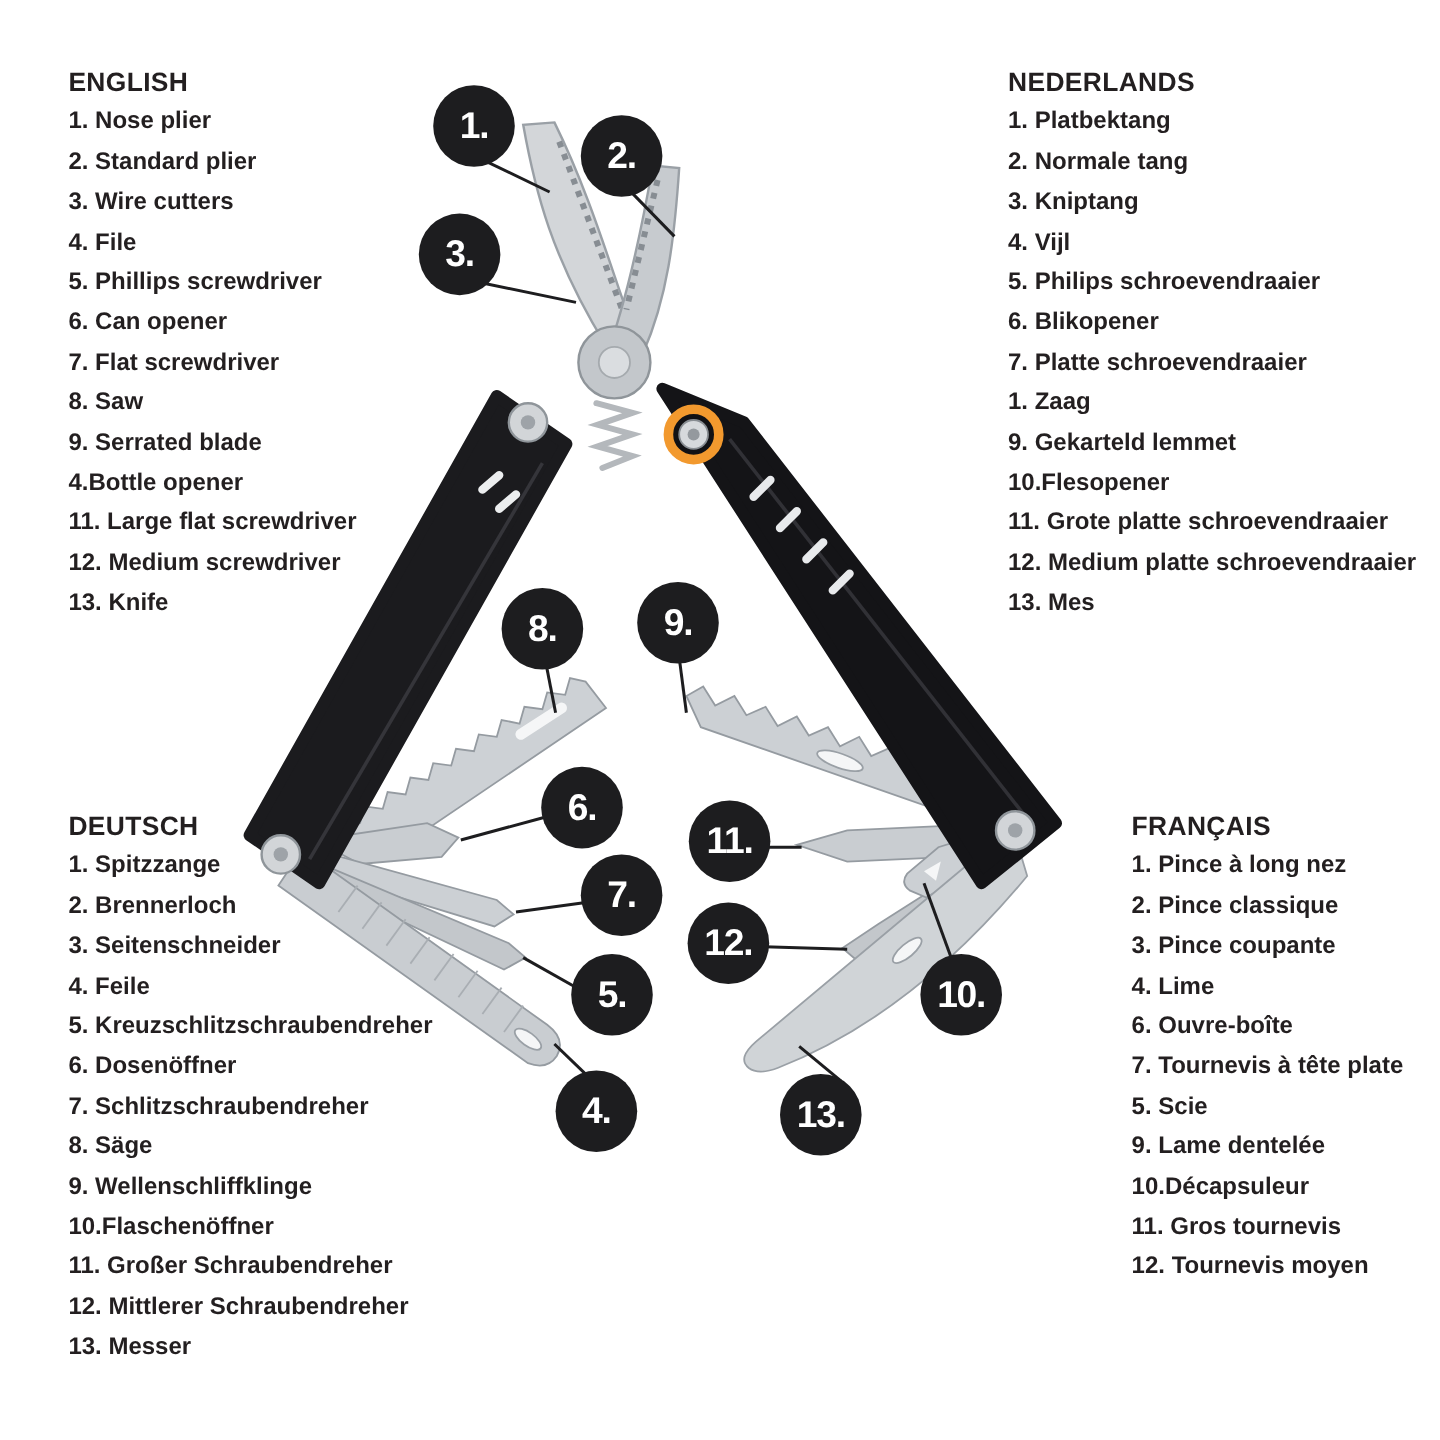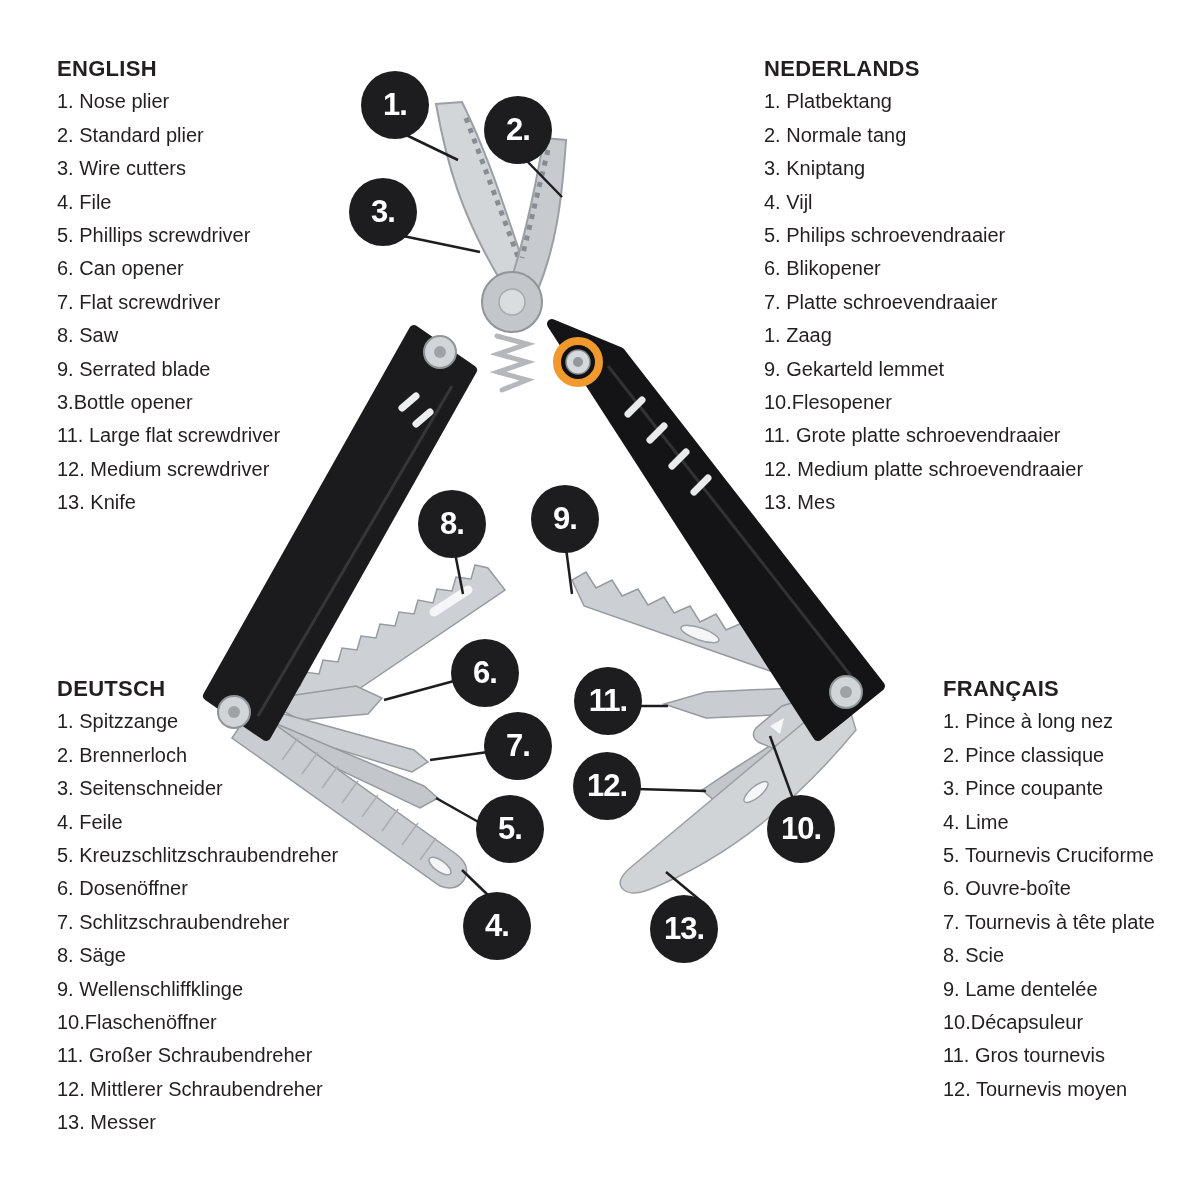--- a/index.html
+++ b/index.html
@@ -4,21 +4,21 @@
 <style>
   html,body{margin:0;padding:0}
   body{
     width:1200px;height:1200px;position:relative;overflow:hidden;
     background:#ffffff;color:#231f20;
     font-family:"Liberation Sans", sans-serif;
   }
   svg.tool-art{position:absolute;left:0;top:0;width:1200px;height:1200px}
   .lang{position:absolute;white-space:nowrap}
   .lang h2{margin:0;font-size:22px;line-height:33.4px;font-weight:700;letter-spacing:.3px}
-  .lang ul{list-style:none;margin:0;padding:0;font-size:20px;line-height:33.4px;font-weight:400}
+  .lang ul{list-style:none;margin:0;padding:0;font-size:20px;line-height:33.4px;font-weight:700}
   .callout{
     position:absolute;width:68px;height:68px;border-radius:50%;
     background:#1d1d1f;color:#ffffff;display:flex;align-items:center;justify-content:center;
     font-size:31px;font-weight:700;letter-spacing:-1px;z-index:5;
   }
 </style>
 </head>
 <body>
 
 <svg class="tool-art" viewBox="0 0 1200 1200" aria-hidden="true">
@@ -115,28 +115,28 @@
   <ul>
     <li>1. Nose plier</li>
     <li>2. Standard plier</li>
     <li>3. Wire cutters</li>
     <li>4. File</li>
     <li>5. Phillips screwdriver</li>
     <li>6. Can opener</li>
     <li>7. Flat screwdriver</li>
     <li>8. Saw</li>
     <li>9. Serrated blade</li>
-    <li>3.Bottle opener</li>
+    <li>4.Bottle opener</li>
     <li>11. Large flat screwdriver</li>
     <li>12. Medium screwdriver</li>
     <li>13. Knife</li>
   </ul>
 </section>
 
-<section class="lang" style="left:764px;top:52px">
+<section class="lang" style="left:840px;top:52px">
   <h2>NEDERLANDS</h2>
   <ul>
     <li>1. Platbektang</li>
     <li>2. Normale tang</li>
     <li>3. Kniptang</li>
     <li>4. Vijl</li>
     <li>5. Philips schroevendraaier</li>
     <li>6. Blikopener</li>
     <li>7. Platte schroevendraaier</li>
     <li>1. Zaag</li>
@@ -167,24 +167,23 @@
   </ul>
 </section>
 
 <section class="lang" style="left:943px;top:672px">
   <h2>FRANÇAIS</h2>
   <ul>
     <li>1. Pince à long nez</li>
     <li>2. Pince classique</li>
     <li>3. Pince coupante</li>
     <li>4. Lime</li>
-    <li>5. Tournevis Cruciforme</li>
     <li>6. Ouvre-boîte</li>
     <li>7. Tournevis à tête plate</li>
-    <li>8. Scie</li>
+    <li>5. Scie</li>
     <li>9. Lame dentelée</li>
     <li>10.Décapsuleur</li>
     <li>11. Gros tournevis</li>
     <li>12. Tournevis moyen</li>
   </ul>
 </section>
 
 <div class="callout" style="left:361px;top:71px">1.</div>
 <div class="callout" style="left:484px;top:96px">2.</div>
 <div class="callout" style="left:349px;top:178px">3.</div>

